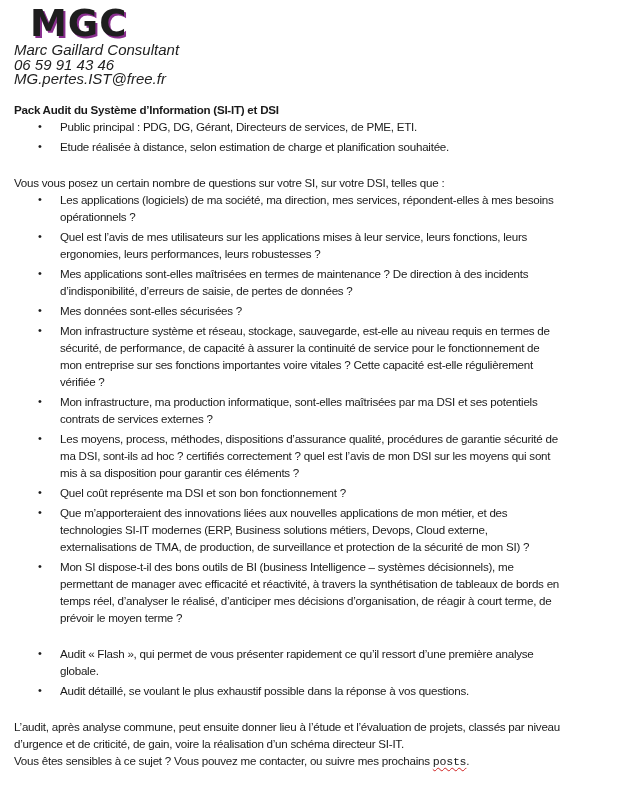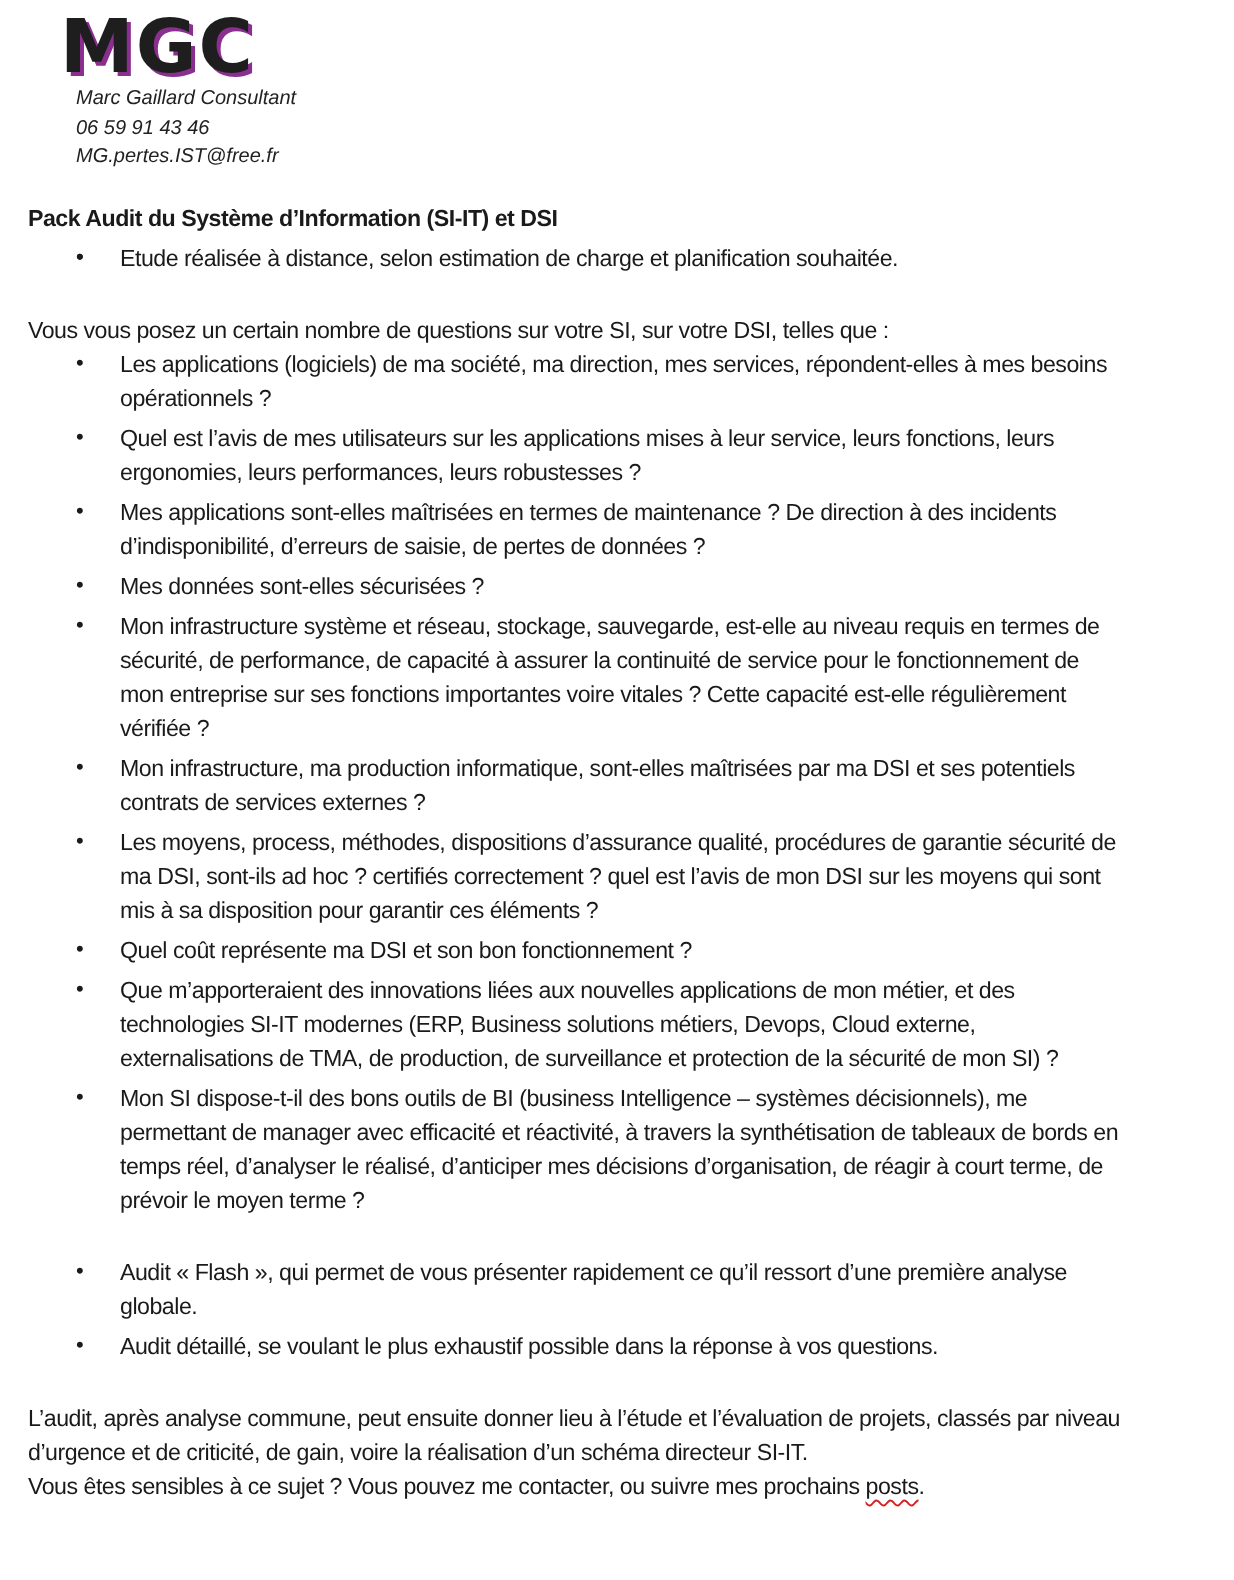--- a/index.html
+++ b/index.html
@@ -12,51 +12,50 @@
     }
     .logo {
       position: absolute; left: 30px; top: 4px;
       font-family: "DejaVu Sans", sans-serif;
       font-weight: bold; font-size: 37px; letter-spacing: 1px;
       color: #1e1e1e; line-height: 40px;
       text-shadow: 2px 2px 0 #8a2f8f;
     }
     .contact {
       position: absolute; left: 14px; top: 43px;
-      font-style: italic; font-size: 10px; line-height: 14.5px; color: #222;
+      font-style: italic; font-size: 15px; line-height: 14.5px; color: #222;
       letter-spacing: 0;
-      margin-left: 24px;
     }
     .contact div { white-space: nowrap; }
     .doc { position: absolute; left: 14px; top: 101px; width: 590px; }
     .title { font-weight: bold; line-height: 17px; margin: 0; }
     p { margin: 0; line-height: 17px; }
     ul { margin: 0; padding: 0; list-style: none; }
     li { position: relative; padding-left: 46px; line-height: 17px; margin-bottom: 3px; padding-right: 40px; }
     li .bullet {
       position: absolute; left: 24px; top: 0; font-size: 11px;
     }
     .gap { height: 16px; }
     .gap2 { height: 14px; }
-    .squiggle { text-decoration: underline wavy #d02020; text-decoration-thickness: 1px; text-underline-offset: 2px; }
+    .squiggle { text-decoration: underline wavy #d02020; text-decoration-thickness: 1px; text-underline-offset: 2px; font-family: Liberation Mono, monospace; }
   </style>
 </head>
 <body>
 
 <div class="logo">MGC</div>
 <div class="contact">
   <div>Marc Gaillard Consultant</div>
   <div>06 59 91 43 46</div>
   <div>MG.pertes.IST@free.fr</div>
 </div>
 
 <div class="doc">
   <p class="title">Pack Audit du Système d’Information (SI-IT) et DSI</p>
   <ul>
-    <li><span class="bullet">•</span></li>
+    <li><span class="bullet">•</span><span>Public principal : PDG, DG, Gérant, Directeurs de services, de PME, ETI.</span></li>
     <li><span class="bullet">•</span><span>Etude réalisée à distance, selon estimation de charge et planification souhaitée.</span></li>
   </ul>
   <div class="gap"></div>
 
   <p>Vous vous posez un certain nombre de questions sur votre SI, sur votre DSI, telles que :</p>
   <ul>
     <li><span class="bullet">•</span><span>Les applications (logiciels) de ma société, ma direction, mes services, répondent-elles à mes besoins opérationnels ?</span></li>
     <li><span class="bullet">•</span><span>Quel est l’avis de mes utilisateurs sur les applications mises à leur service, leurs fonctions, leurs ergonomies, leurs performances, leurs robustesses ?</span></li>
     <li><span class="bullet">•</span><span>Mes applications sont-elles maîtrisées en termes de maintenance ? De direction à des incidents d’indisponibilité, d’erreurs de saisie, de pertes de données ?</span></li>
     <li><span class="bullet">•</span><span>Mes données sont-elles sécurisées ?</span></li>

